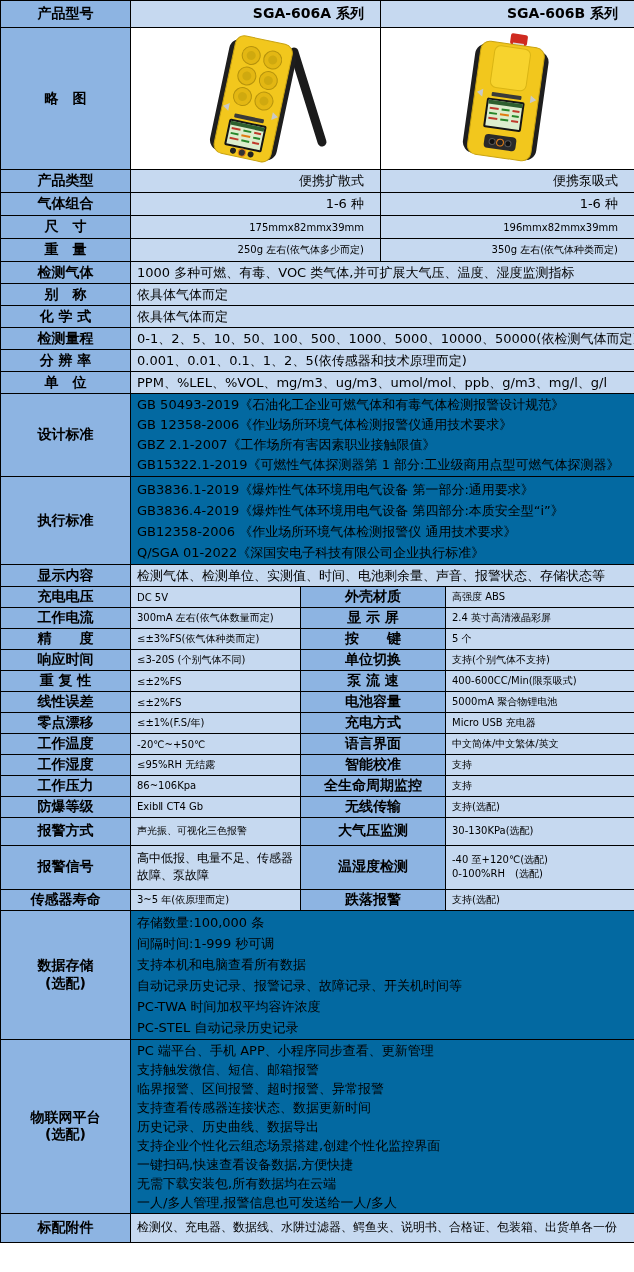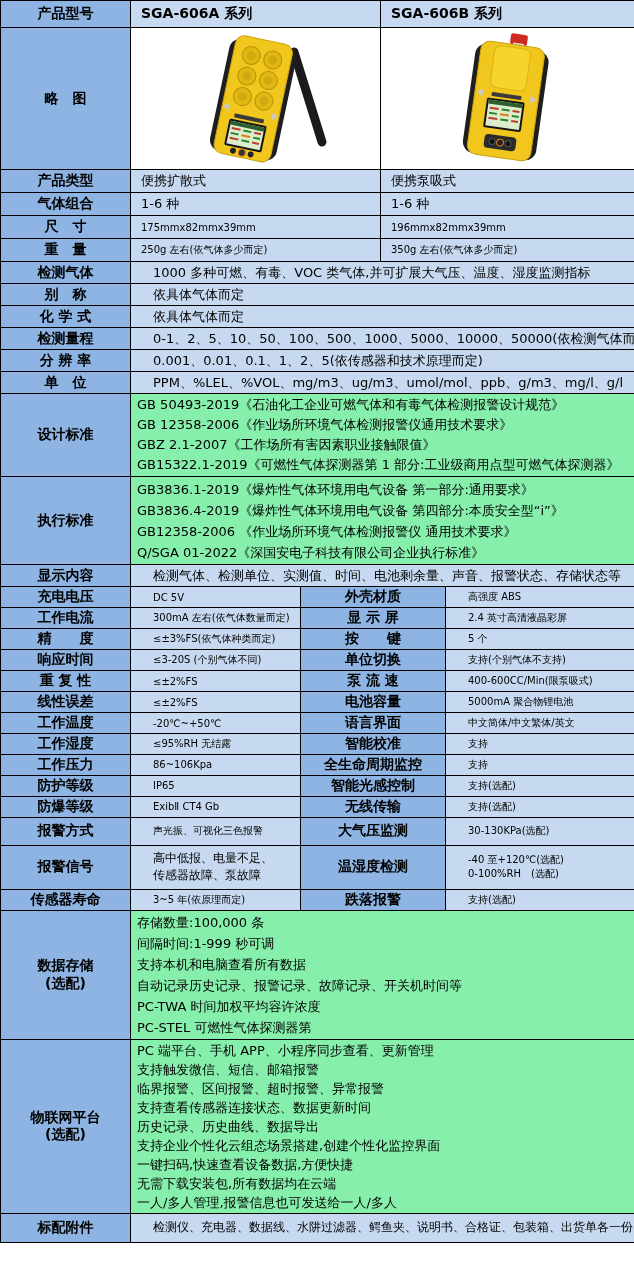--- a/index.html
+++ b/index.html
@@ -1,25 +1,25 @@
 <!DOCTYPE html>
 <html lang="zh"><head>
 <meta charset="utf-8">
 <style>
   html,body{margin:0;padding:0;background:#ffffff;}
   body{width:634px;font-family:"DejaVu Sans","Liberation Sans",sans-serif;color:#000;}
   table.spec{border-collapse:collapse;width:634px;table-layout:fixed;}
   table.spec td{border:1px solid #000;overflow:hidden;vertical-align:middle;}
   td.lbl{background:#8db4e2;font-weight:bold;text-align:center;font-size:14px;line-height:1.25;margin-top:38px;}
-  td.val{background:#c6d9f0;font-size:13px;padding:1px 22px;}
-  td.val.center{text-align:left;padding:1px 10px;}
+  td.val{background:#c6d9f0;font-size:13px;padding:1px 6px;}
+  td.val.center{text-align:right;padding:1px 16px;}
   td.val.bold{font-weight:bold;font-size:14px;}
   td.val.small{font-size:10px;white-space:nowrap;}
   td.img{background:#ffffff;text-align:center;padding:0;}
-  td.lines{background:#86efac;font-size:13px;padding:1px 6px;}
+  td.lines{background:#0369a1;font-size:13px;padding:1px 6px;}
   td.lines div{line-height:20px;white-space:nowrap;}
   td.lines.tall div{line-height:21px;}
   td.lines.iot div{line-height:19px;}
   .nowrap{white-space:nowrap;}
   svg{display:block;margin:0 auto;}
 </style>
 </head>
 <body>
 
 <table class="spec">
@@ -131,21 +131,21 @@
     <td class="val center" colspan="3">1-6 种</td>
   </tr>
   <tr style="height:23px">
     <td class="lbl">尺　寸</td>
     <td class="val center small" colspan="2">175mmx82mmx39mm</td>
     <td class="val center small" colspan="3">196mmx82mmx39mm</td>
   </tr>
   <tr style="height:23px">
     <td class="lbl">重　量</td>
     <td class="val center small" colspan="2">250g 左右(依气体多少而定)</td>
-    <td class="val center small" colspan="3">350g 左右(依气体多少而定)</td>
+    <td class="val center small" colspan="3">350g 左右(依气体种类而定)</td>
   </tr>
 
   <tr style="height:22px">
     <td class="lbl">检测气体</td>
     <td class="val nowrap" colspan="5">1000 多种可燃、有毒、VOC 类气体,并可扩展大气压、温度、湿度监测指标</td>
   </tr>
   <tr style="height:22px">
     <td class="lbl">别　称</td>
     <td class="val nowrap" colspan="5">依具体气体而定</td>
   </tr>
@@ -220,42 +220,42 @@
     <td class="lbl" colspan="2">泵 流 速</td>
     <td class="val small" colspan="2">400-600CC/Min(限泵吸式)</td>
   </tr>
   <tr style="height:21px">
     <td class="lbl">线性误差</td>
     <td class="val small">≤±2%FS</td>
     <td class="lbl" colspan="2">电池容量</td>
     <td class="val small" colspan="2">5000mA 聚合物锂电池</td>
   </tr>
   <tr style="height:21px">
+    <td class="lbl">零点漂移</td>
+    <td class="val small">≤±1%(F.S/年)</td>
+    <td class="lbl" colspan="2">充电方式</td>
+    <td class="val small" colspan="2">Micro USB 充电器</td>
+  </tr>
+  <tr style="height:21px">
     <td class="lbl">工作温度</td>
     <td class="val small">-20℃~+50℃</td>
     <td class="lbl" colspan="2">语言界面</td>
     <td class="val small" colspan="2">中文简体/中文繁体/英文</td>
   </tr>
   <tr style="height:14px">
     <td class="lbl">工作湿度</td>
     <td class="val small">≤95%RH 无结露</td>
     <td class="lbl" colspan="2">智能校准</td>
     <td class="val small" colspan="2">支持</td>
   </tr>
   <tr style="height:21px">
     <td class="lbl">工作压力</td>
     <td class="val small">86~106Kpa</td>
     <td class="lbl" colspan="2">全生命周期监控</td>
     <td class="val small" colspan="2">支持</td>
-  </tr>
-  <tr style="height:21px">
-    <td class="lbl">防护等级</td>
-    <td class="val small">IP65</td>
-    <td class="lbl" colspan="2">智能光感控制</td>
-    <td class="val small" colspan="2">支持(选配)</td>
   </tr>
   <tr style="height:21px">
     <td class="lbl">防爆等级</td>
     <td class="val small">ExibⅡ CT4 Gb</td>
     <td class="lbl" colspan="2">无线传输</td>
     <td class="val small" colspan="2">支持(选配)</td>
   </tr>
   <tr style="height:28px">
     <td class="lbl">报警方式</td>
     <td class="val small">声光振、可视化三色报警</td>
@@ -282,21 +282,21 @@
     <td class="lbl">
       <div>数据存储</div>
       <div>(选配)</div>
     </td>
     <td class="lines tall" colspan="5">
       <div>存储数量:100,000 条</div>
       <div>间隔时间:1-999 秒可调</div>
       <div>支持本机和电脑查看所有数据</div>
       <div>自动记录历史记录、报警记录、故障记录、开关机时间等</div>
       <div>PC-TWA 时间加权平均容许浓度</div>
-      <div>PC-STEL 可燃性气体探测器第</div>
+      <div>PC-STEL 自动记录历史记录</div>
     </td>
   </tr>
 
   <tr style="height:172px">
     <td class="lbl">
       <div>物联网平台</div>
       <div>(选配)</div>
     </td>
     <td class="lines iot" colspan="5">
       <div>PC 端平台、手机 APP、小程序同步查看、更新管理</div>

